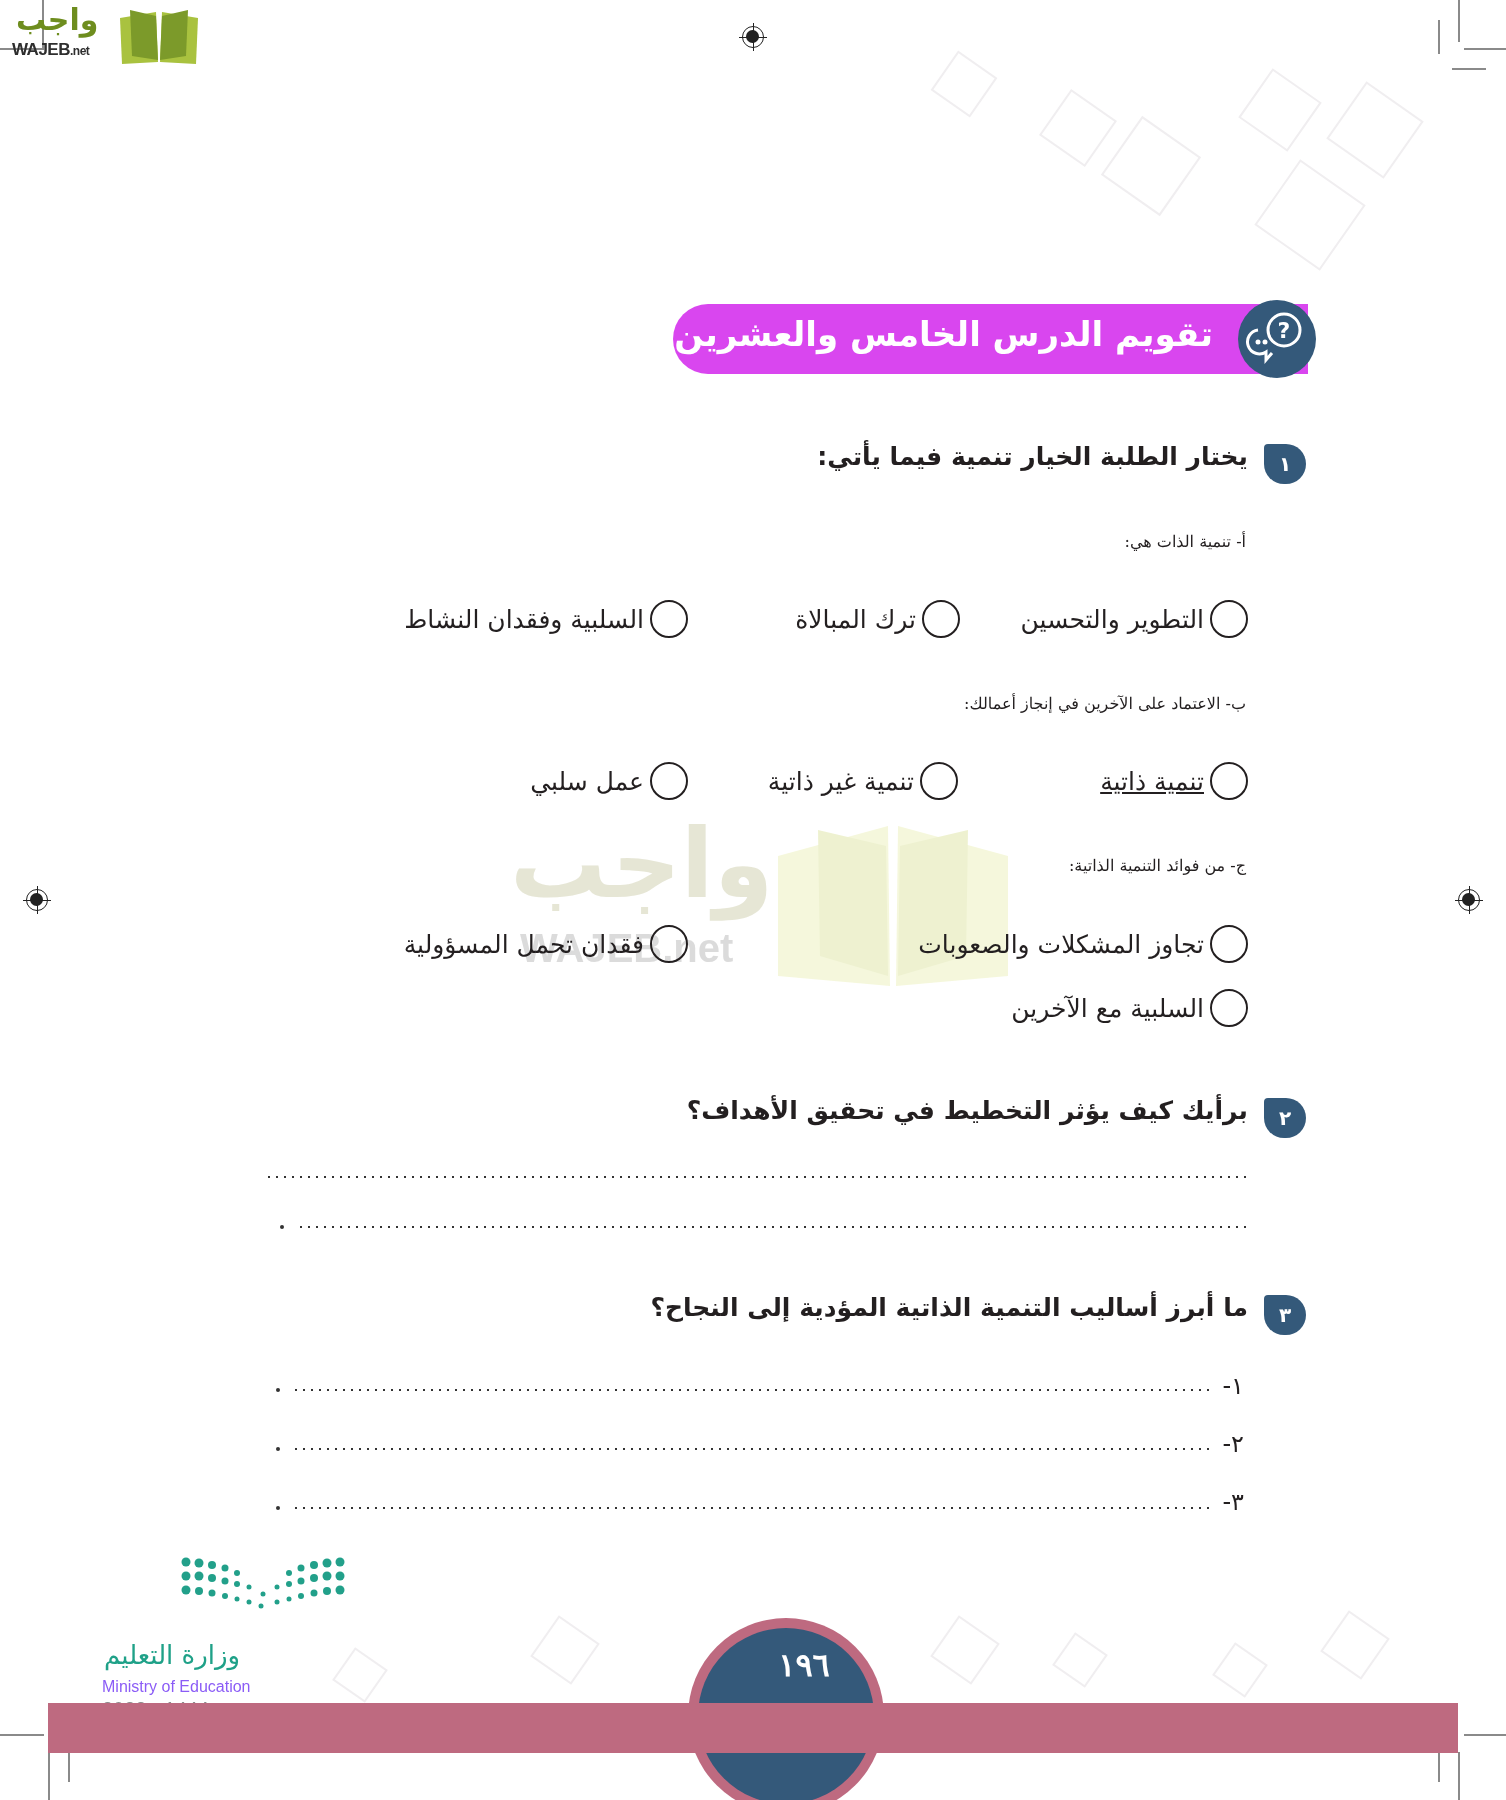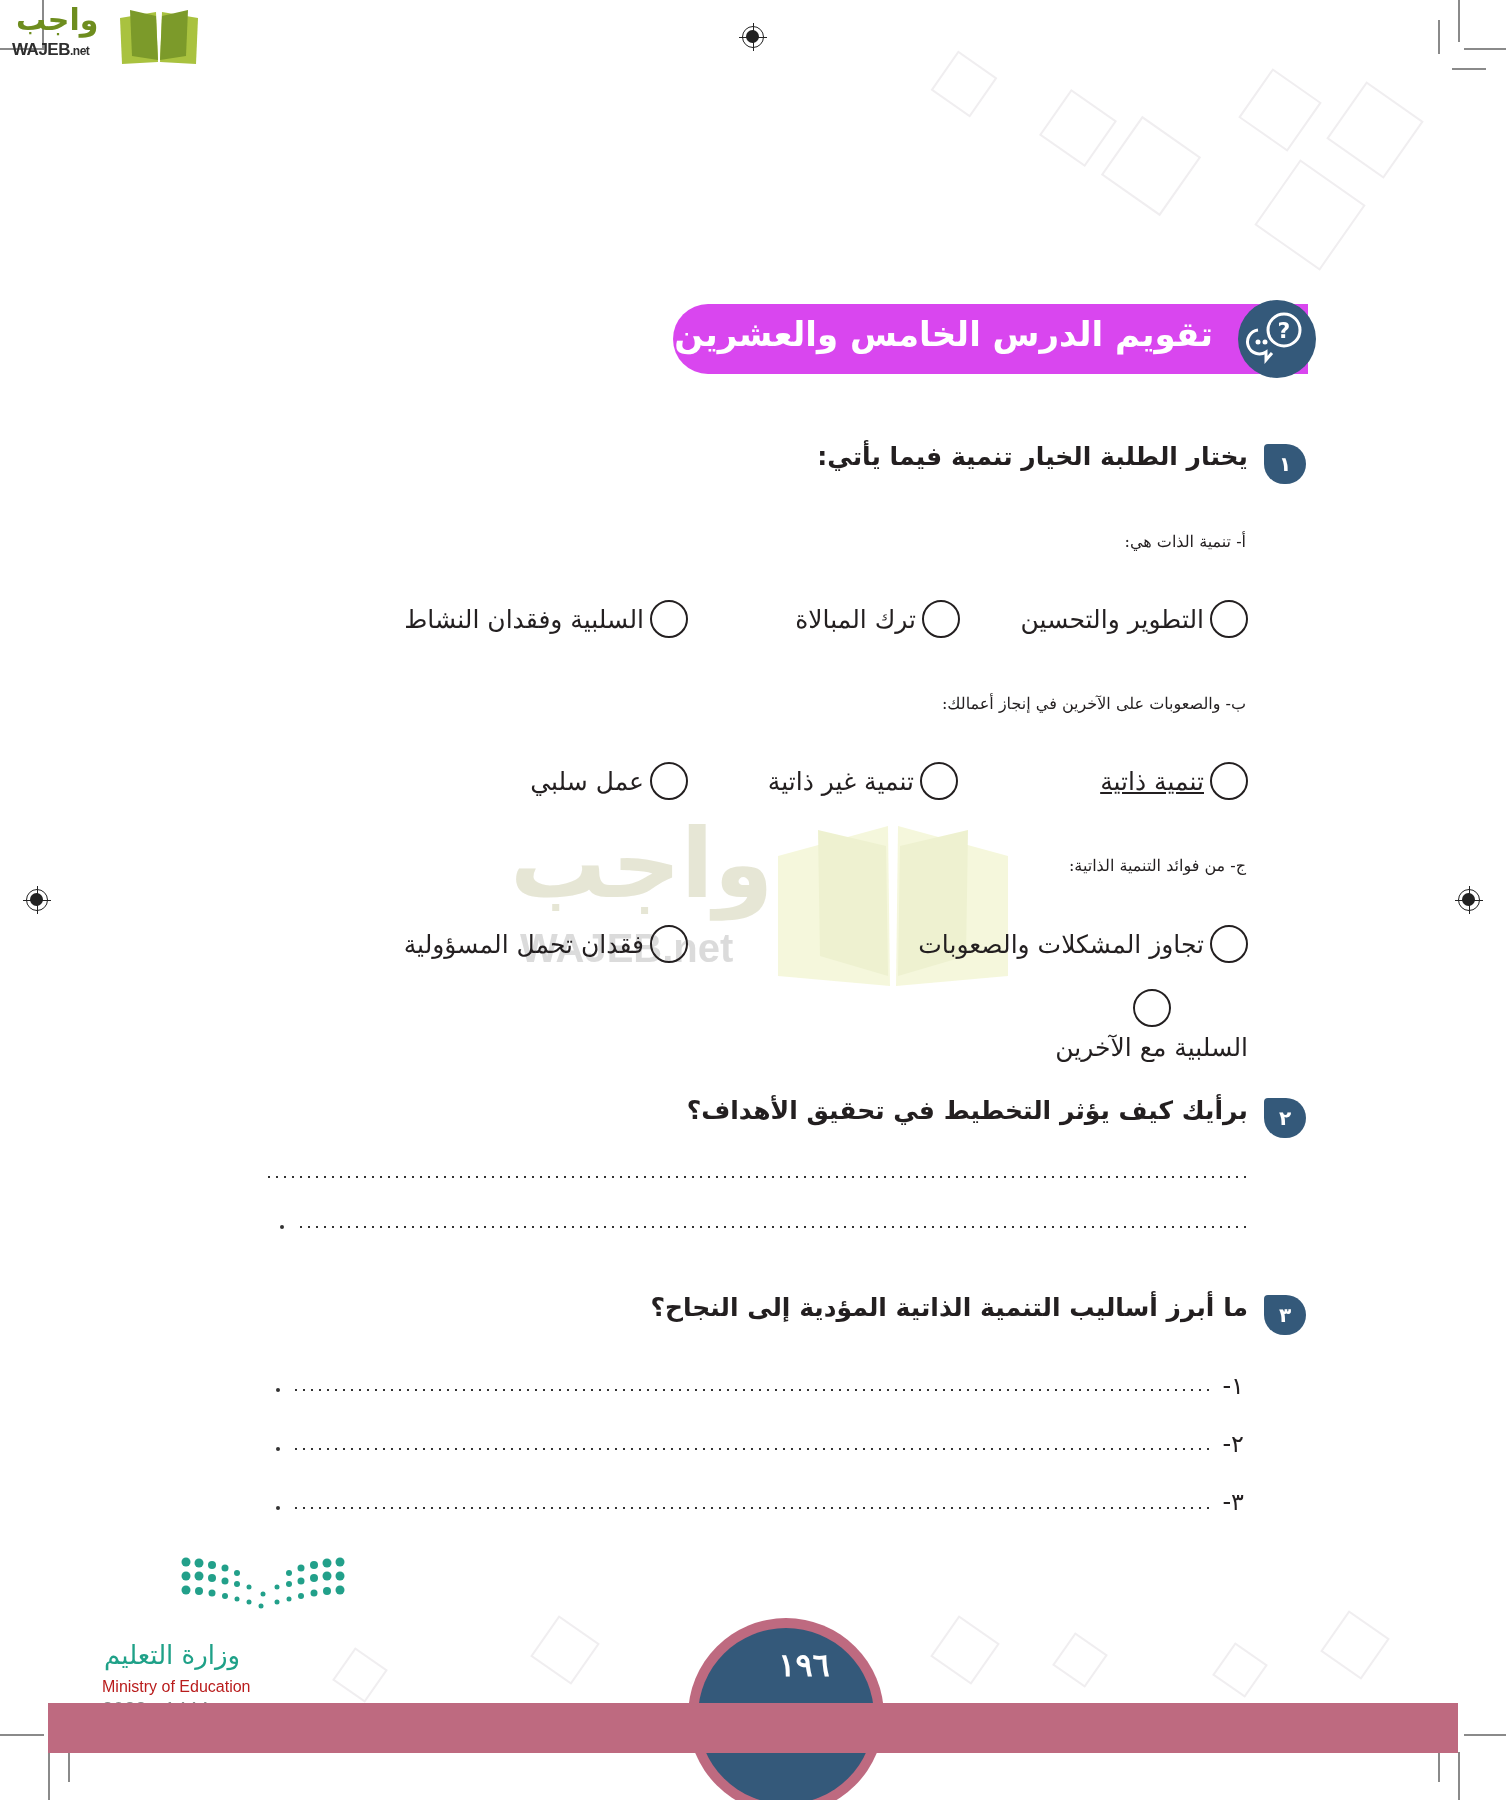--- a/index.html
+++ b/index.html
@@ -45,21 +45,21 @@
 
   
   .wm { position: absolute; left: 510px; top: 808px; width: 500px; height: 180px; opacity: 0.35; direction: ltr; pointer-events: none; }
   .wm-ar { position: absolute; left: 0; top: 0; font-weight: bold; font-size: 96px; color: #b9b98a; font-family: "DejaVu Sans", sans-serif; direction: rtl; }
   .wm-en { position: absolute; left: 10px; top: 118px; font-weight: bold; font-size: 40px; color: #9a9a9a; font-family: "Liberation Sans", sans-serif; }
   .wm-book { position: absolute; left: 268px; top: 8px; width: 230px; height: 170px; }
 
   
   .ministry { position: absolute; left: 100px; top: 1556px; width: 260px; height: 150px; direction: ltr; }
   .min-ar { position: absolute; left: 4px; top: 84px; font-size: 26px; color: #1fa188; font-family: "DejaVu Sans", sans-serif; direction: rtl; }
-  .min-en { position: absolute; left: 2px; top: 122px; font-size: 16px; color: #b91c1c; font-family: "Liberation Sans", sans-serif; }
+  .min-en { position: absolute; left: 2px; top: 122px; font-size: 16px; color: #8b5cf6; font-family: "Liberation Sans", sans-serif; }
   .min-yr { position: absolute; left: 2px; top: 142px; font-size: 20px; color: #8a8a8a; font-family: "Liberation Sans", sans-serif; }
 
   
   .footer-bar { position: absolute; left: 48px; top: 1703px; width: 1410px; height: 50px; background: #be6a80; }
   .page-arc { position: absolute; left: 688px; top: 1618px; width: 196px; height: 196px; border-radius: 50%; background: #be6a80; }
   .page-arc-inner { position: absolute; left: 698px; top: 1628px; width: 176px; height: 176px; border-radius: 50%; background: #34597a; }
   .page-num { position: absolute; left: 706px; top: 1646px; width: 196px; text-align: center; color: #fff; font-family: "DejaVu Serif", serif; font-weight: bold; font-size: 32px; }
 </style>
 </head>
 <body>
@@ -138,21 +138,21 @@
 </label>
 <label class="opt" style="right:546px;top:600px;">
   <span class="radio"></span>
   <span>ترك المبالاة</span>
 </label>
 <label class="opt" style="right:818px;top:600px;">
   <span class="radio"></span>
   <span>السلبية وفقدان النشاط</span>
 </label>
 
-<div class="sub" style="top:694px;">ب- والصعوبات على الآخرين في إنجاز أعمالك:</div>
+<div class="sub" style="top:694px;">ب- الاعتماد على الآخرين في إنجاز أعمالك:</div>
 <label class="opt" style="right:258px;top:762px;text-decoration:underline;">
   <span class="radio"></span>
   <span>تنمية ذاتية</span>
 </label>
 <label class="opt" style="right:548px;top:762px;">
   <span class="radio"></span>
   <span>تنمية غير ذاتية</span>
 </label>
 <label class="opt" style="right:818px;top:762px;">
   <span class="radio"></span>
@@ -172,21 +172,21 @@
 
 <div class="sub" style="top:856px;">ج- من فوائد التنمية الذاتية:</div>
 <label class="opt" style="right:258px;top:925px;">
   <span class="radio"></span>
   <span>تجاوز المشكلات والصعوبات</span>
 </label>
 <label class="opt" style="right:818px;top:925px;">
   <span class="radio"></span>
   <span>فقدان تحمل المسؤولية</span>
 </label>
-<label class="opt" style="right:258px;top:989px;flex-direction:column;">
+<label class="opt" style="right:258px;top:989px;">
   <span class="radio"></span>
   <span>السلبية مع الآخرين</span>
 </label>
 
 <div class="qbadge" style="left:1264px;top:1098px;">٢</div>
 <div class="qtext" style="top:1096px;">برأيك كيف يؤثر التخطيط في تحقيق الأهداف؟</div>
 <div class="dots" style="left:265px;top:1176px;width:982px;"></div>
 <div class="dots" style="left:297px;top:1226px;width:950px;"></div>
 <div class="enddot" style="left:280px;top:1225px;"></div>
 

